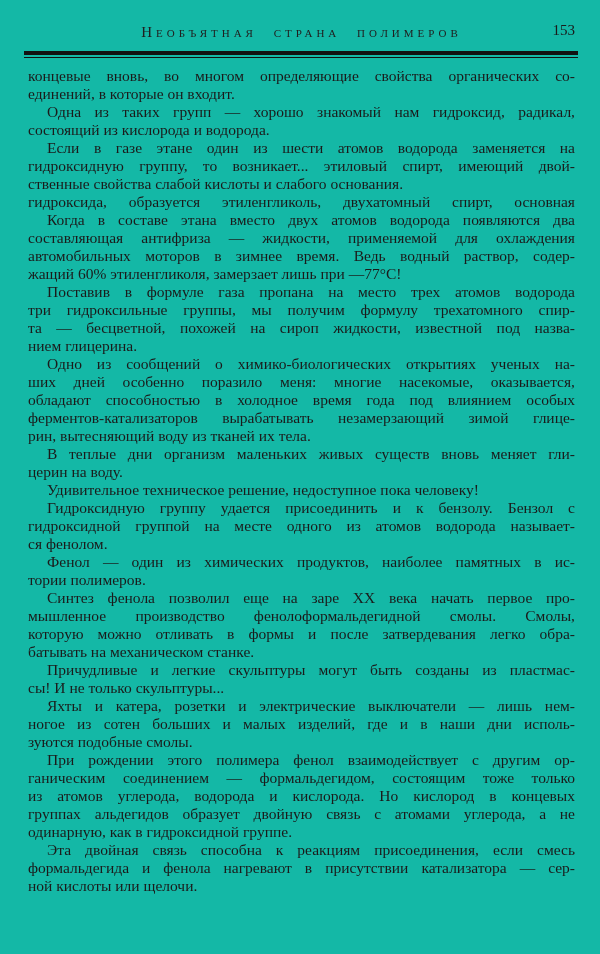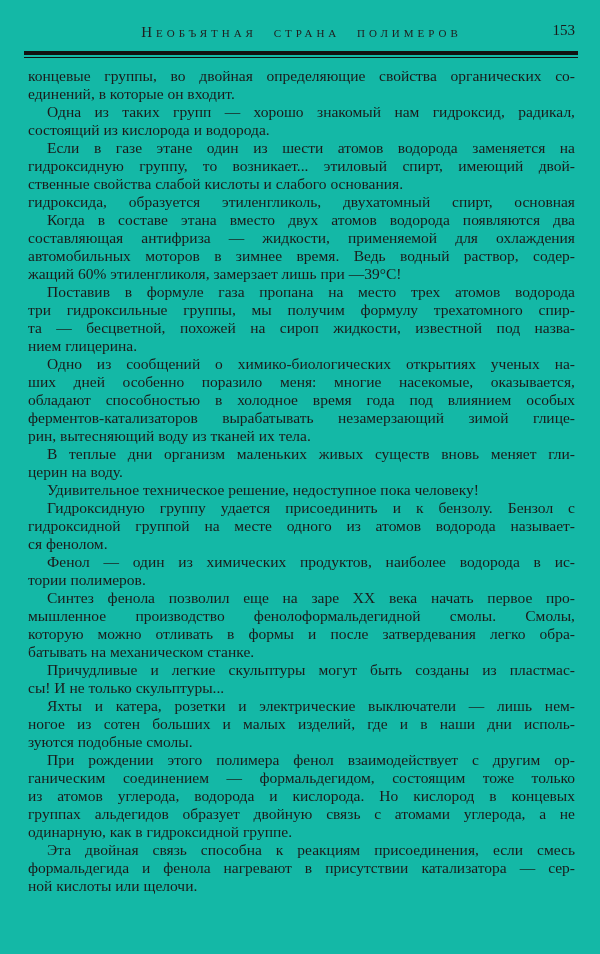--- a/index.html
+++ b/index.html
@@ -80,38 +80,38 @@
   </div>
 
   <div class="rule">
     <div class="rule-thick"></div>
     <div class="rule-gap"></div>
     <div class="rule-thin"></div>
   </div>
 
   <div class="body-text" id="body-text">
       <div class="paragraph">
-        <div class="line">концевые группы, во двойная определяющие свойства органических со-</div>
+        <div class="line">концевые вновь, во многом определяющие свойства органических со-</div>
         <div class="line last">единений, в которые он входит.</div>
       </div>
       <div class="paragraph">
         <div class="line indent">Одна из таких групп — хорошо знакомый нам гидроксид, радикал,</div>
         <div class="line last">состоящий из кислорода и водорода.</div>
       </div>
       <div class="paragraph">
         <div class="line indent">Если в газе этане один из шести атомов водорода заменяется на</div>
         <div class="line">гидроксидную группу, то возникает... этиловый спирт, имеющий двой-</div>
         <div class="line last">ственные свойства слабой кислоты и слабого основания.</div>
       </div>
       <div class="paragraph">
         <div class="line">гидроксида, образуется этиленгликоль, двухатомный спирт, основная</div>
         <div class="line indent">Когда в составе этана вместо двух атомов водорода появляются два</div>
         <div class="line">составляющая антифриза — жидкости, применяемой для охлаждения</div>
         <div class="line">автомобильных моторов в зимнее время. Ведь водный раствор, содер-</div>
-        <div class="line last">жащий 60% этиленгликоля, замерзает лишь при —39°С!</div>
+        <div class="line last">жащий 60% этиленгликоля, замерзает лишь при —77°С!</div>
       </div>
       <div class="paragraph">
         <div class="line indent">Поставив в формуле газа пропана на место трех атомов водорода</div>
         <div class="line">три гидроксильные группы, мы получим формулу трехатомного спир-</div>
         <div class="line">та — бесцветной, похожей на сироп жидкости, известной под назва-</div>
         <div class="line last">нием глицерина.</div>
       </div>
       <div class="paragraph">
         <div class="line indent">Одно из сообщений о химико-биологических открытиях ученых на-</div>
         <div class="line">ших дней особенно поразило меня: многие насекомые, оказывается,</div>
@@ -125,21 +125,21 @@
       </div>
       <div class="paragraph">
         <div class="line last indent">Удивительное техническое решение, недоступное пока человеку!</div>
       </div>
       <div class="paragraph">
         <div class="line indent">Гидроксидную группу удается присоединить и к бензолу. Бензол с</div>
         <div class="line">гидроксидной группой на месте одного из атомов водорода называет-</div>
         <div class="line last">ся фенолом.</div>
       </div>
       <div class="paragraph">
-        <div class="line indent">Фенол — один из химических продуктов, наиболее водорода в ис-</div>
+        <div class="line indent">Фенол — один из химических продуктов, наиболее памятных в ис-</div>
         <div class="line last">тории полимеров.</div>
       </div>
       <div class="paragraph">
         <div class="line indent">Синтез фенола позволил еще на заре XX века начать первое про-</div>
         <div class="line">мышленное производство фенолоформальдегидной смолы. Смолы,</div>
         <div class="line">которую можно отливать в формы и после затвердевания легко обра-</div>
         <div class="line last">батывать на механическом станке.</div>
       </div>
       <div class="paragraph">
         <div class="line indent">Причудливые и легкие скульптуры могут быть созданы из пластмас-</div>

